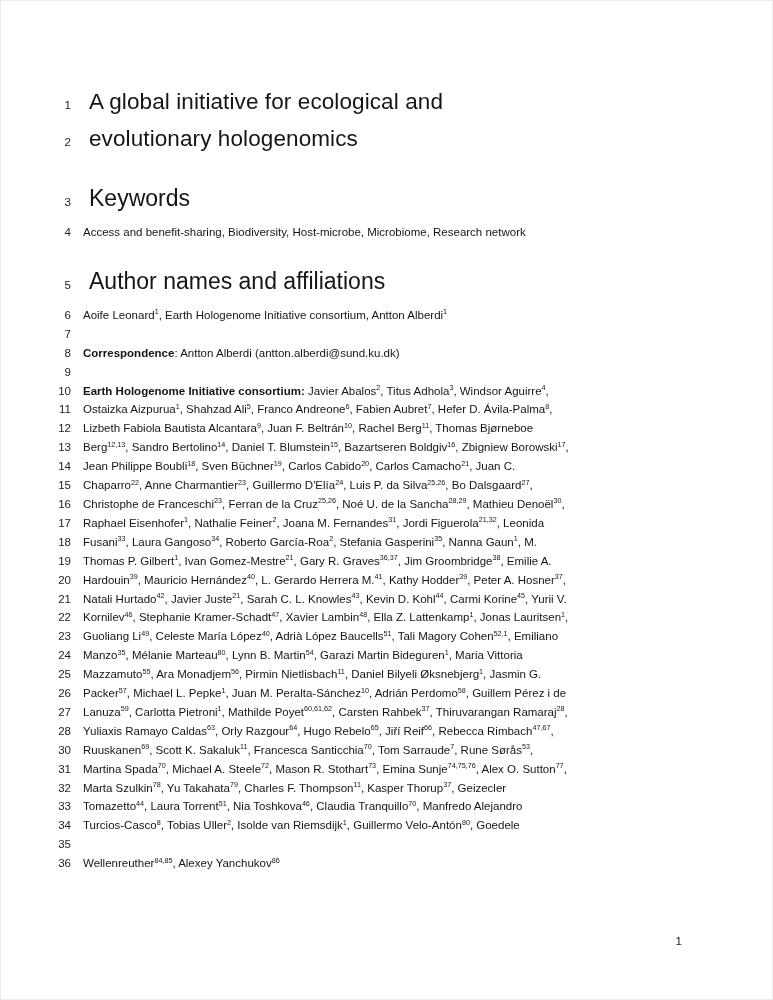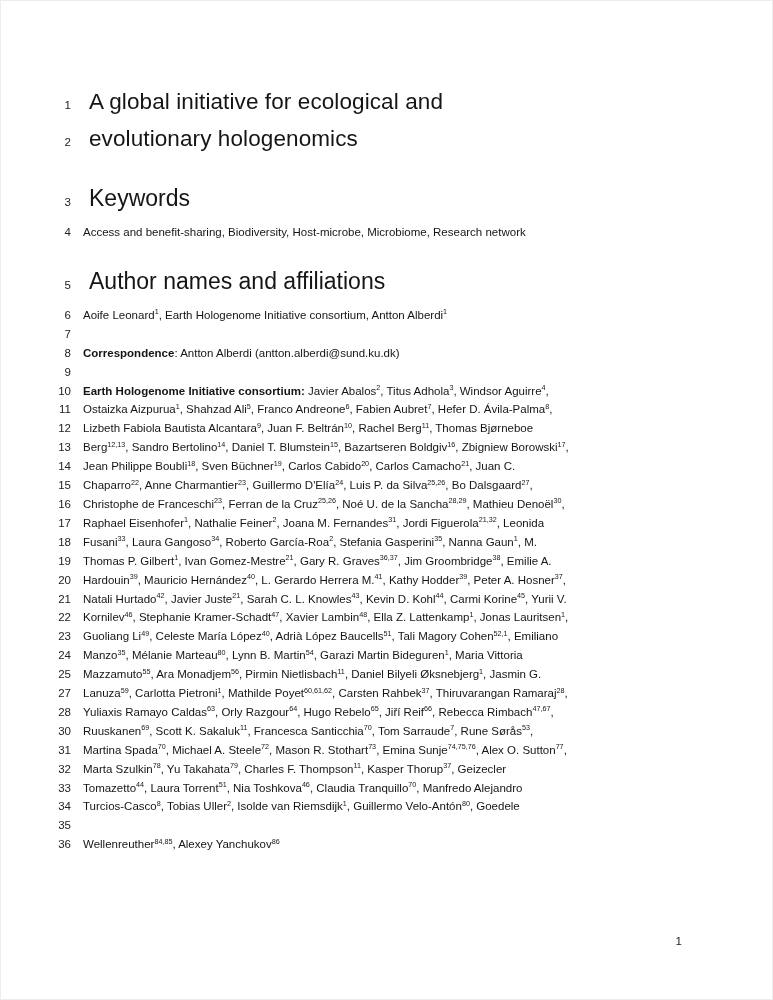--- a/index.html
+++ b/index.html
@@ -148,20 +148,24 @@
       </div>
       <div class="row body">
         <span class="num">24</span>
         <span class="text">Manzo<sup>35</sup>, Mélanie Marteau<sup>80</sup>, Lynn B. Martin<sup>54</sup>, Garazi Martin Bideguren<sup>1</sup>, Maria Vittoria</span>
       </div>
       <div class="row body">
         <span class="num">25</span>
         <span class="text">Mazzamuto<sup>55</sup>, Ara Monadjem<sup>56</sup>, Pirmin Nietlisbach<sup>11</sup>, Daniel Bilyeli Øksnebjerg<sup>1</sup>, Jasmin G.</span>
       </div>
       <div class="row body">
+        <span class="num">26</span>
+        <span class="text">Packer<sup>57</sup>, Michael L. Pepke<sup>1</sup>, Juan M. Peralta-Sánchez<sup>10</sup>, Adrián Perdomo<sup>58</sup>, Guillem Pérez i de</span>
+      </div>
+      <div class="row body">
         <span class="num">27</span>
         <span class="text">Lanuza<sup>59</sup>, Carlotta Pietroni<sup>1</sup>, Mathilde Poyet<sup>60,61,62</sup>, Carsten Rahbek<sup>37</sup>, Thiruvarangan Ramaraj<sup>28</sup>,</span>
       </div>
       <div class="row body">
         <span class="num">28</span>
         <span class="text">Yuliaxis Ramayo Caldas<sup>63</sup>, Orly Razgour<sup>64</sup>, Hugo Rebelo<sup>65</sup>, Jiří Reif<sup>66</sup>, Rebecca Rimbach<sup>47,67</sup>,</span>
       </div>
       <div class="row body">
         <span class="num">30</span>
         <span class="text">Ruuskanen<sup>69</sup>, Scott K. Sakaluk<sup>11</sup>, Francesca Santicchia<sup>70</sup>, Tom Sarraude<sup>7</sup>, Rune Sørås<sup>53</sup>,</span>

